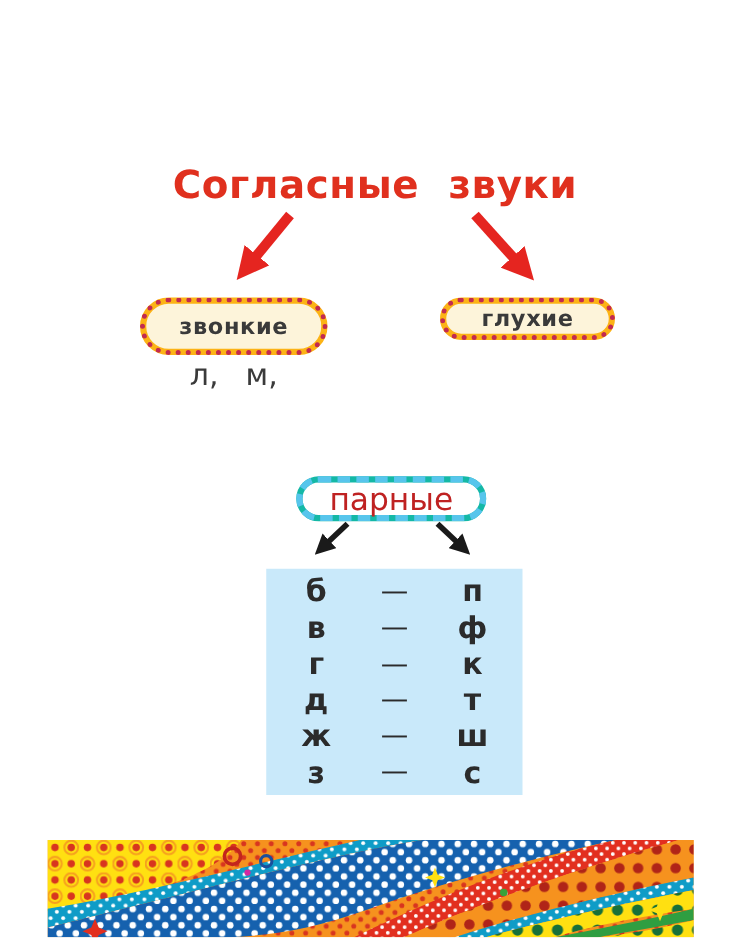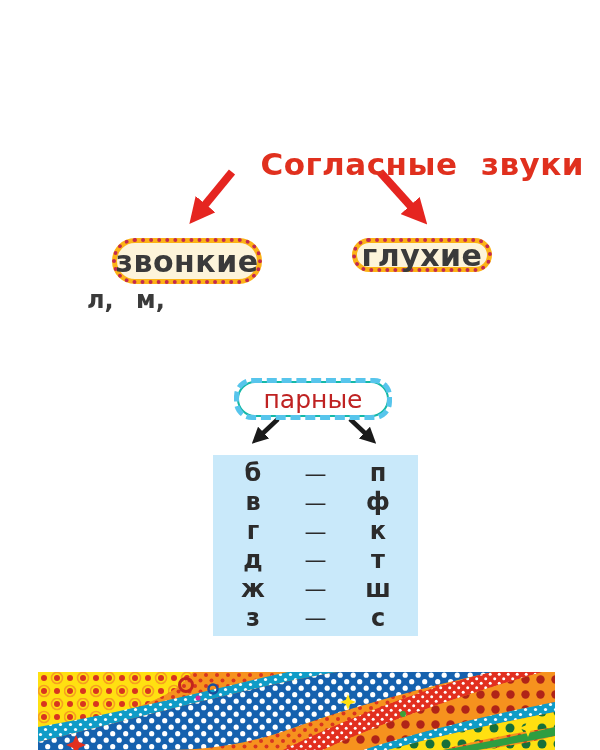--- a/index.html
+++ b/index.html
@@ -2,49 +2,49 @@
 <html><head>
 <meta charset="utf-8">
 <style>
   html,body{margin:0;padding:0;background:#ffffff;}
   .page{
     position:relative;width:600px;height:750px;background:#ffffff;
     overflow:hidden;font-family:"DejaVu Sans", sans-serif;
   }
   .arrows{position:absolute;left:0;top:0;pointer-events:none;}
   .title{
-    position:absolute;left:0;right:0;top:130px;margin:16px;
-    text-align:right;font-size:31px;font-weight:bold;color:#e0301e;
+    position:absolute;left:0;right:0;top:130px;margin:0;
+    text-align:center;font-size:31px;font-weight:bold;color:#e0301e;
     word-spacing:12px;letter-spacing:0.5px;
   }
   .capsule{
     position:absolute;display:flex;align-items:center;justify-content:center;
     border-radius:24px;box-sizing:border-box;
   }
   .dotted-capsule{
     background:#fdf4da;border:5px solid #fcb316;
   }
   .dotted-capsule::before{
     content:"";position:absolute;inset:-5px;border-radius:24px;
     border:4px dotted #c22a50;pointer-events:none;
   }
   .cap-voiced{left:112px;top:238px;width:150px;height:46px;}
   .cap-voiceless{left:352px;top:238px;width:140px;height:34px;}
   .cap-label{
-    position:relative;font-size:30px;font-weight:bold;color:#3a3a3a;letter-spacing:0.5px;
+    position:relative;font-size:18px;font-weight:bold;color:#3a3a3a;letter-spacing:0.5px;
   }
   .letters{
-    position:absolute;width:200px;text-align:left;
-    font-size:24px;font-weight:bold;color:#3a3a3a;line-height:32px;word-spacing:14px;
+    position:absolute;width:200px;text-align:center;
+    font-size:24px;font-weight:normal;color:#3a3a3a;line-height:32px;word-spacing:14px;
   }
   .letters-voiced{left:87px;top:284px;}
   .letters-voiceless{left:322px;top:284px;}
   .pairs-capsule{
     left:237px;top:381px;width:152px;height:36px;border-radius:18px;
-    background:#ffffff;border:2px solid #14b8a6;
+    background:#ffffff;border:5px solid #14b8a6;
   }
   .pairs-capsule::before{
     content:"";position:absolute;inset:-5px;border-radius:18px;
     border:5px dashed #57c5ec;pointer-events:none;
   }
   .pairs-label{position:relative;font-size:25px;font-weight:500;color:#bf2222;}
   .pairs-table{
     position:absolute;left:213px;top:455px;width:205px;height:181px;
     background:#c9e9fa;display:flex;flex-direction:column;
     justify-content:space-around;padding:4px 0;box-sizing:border-box;

